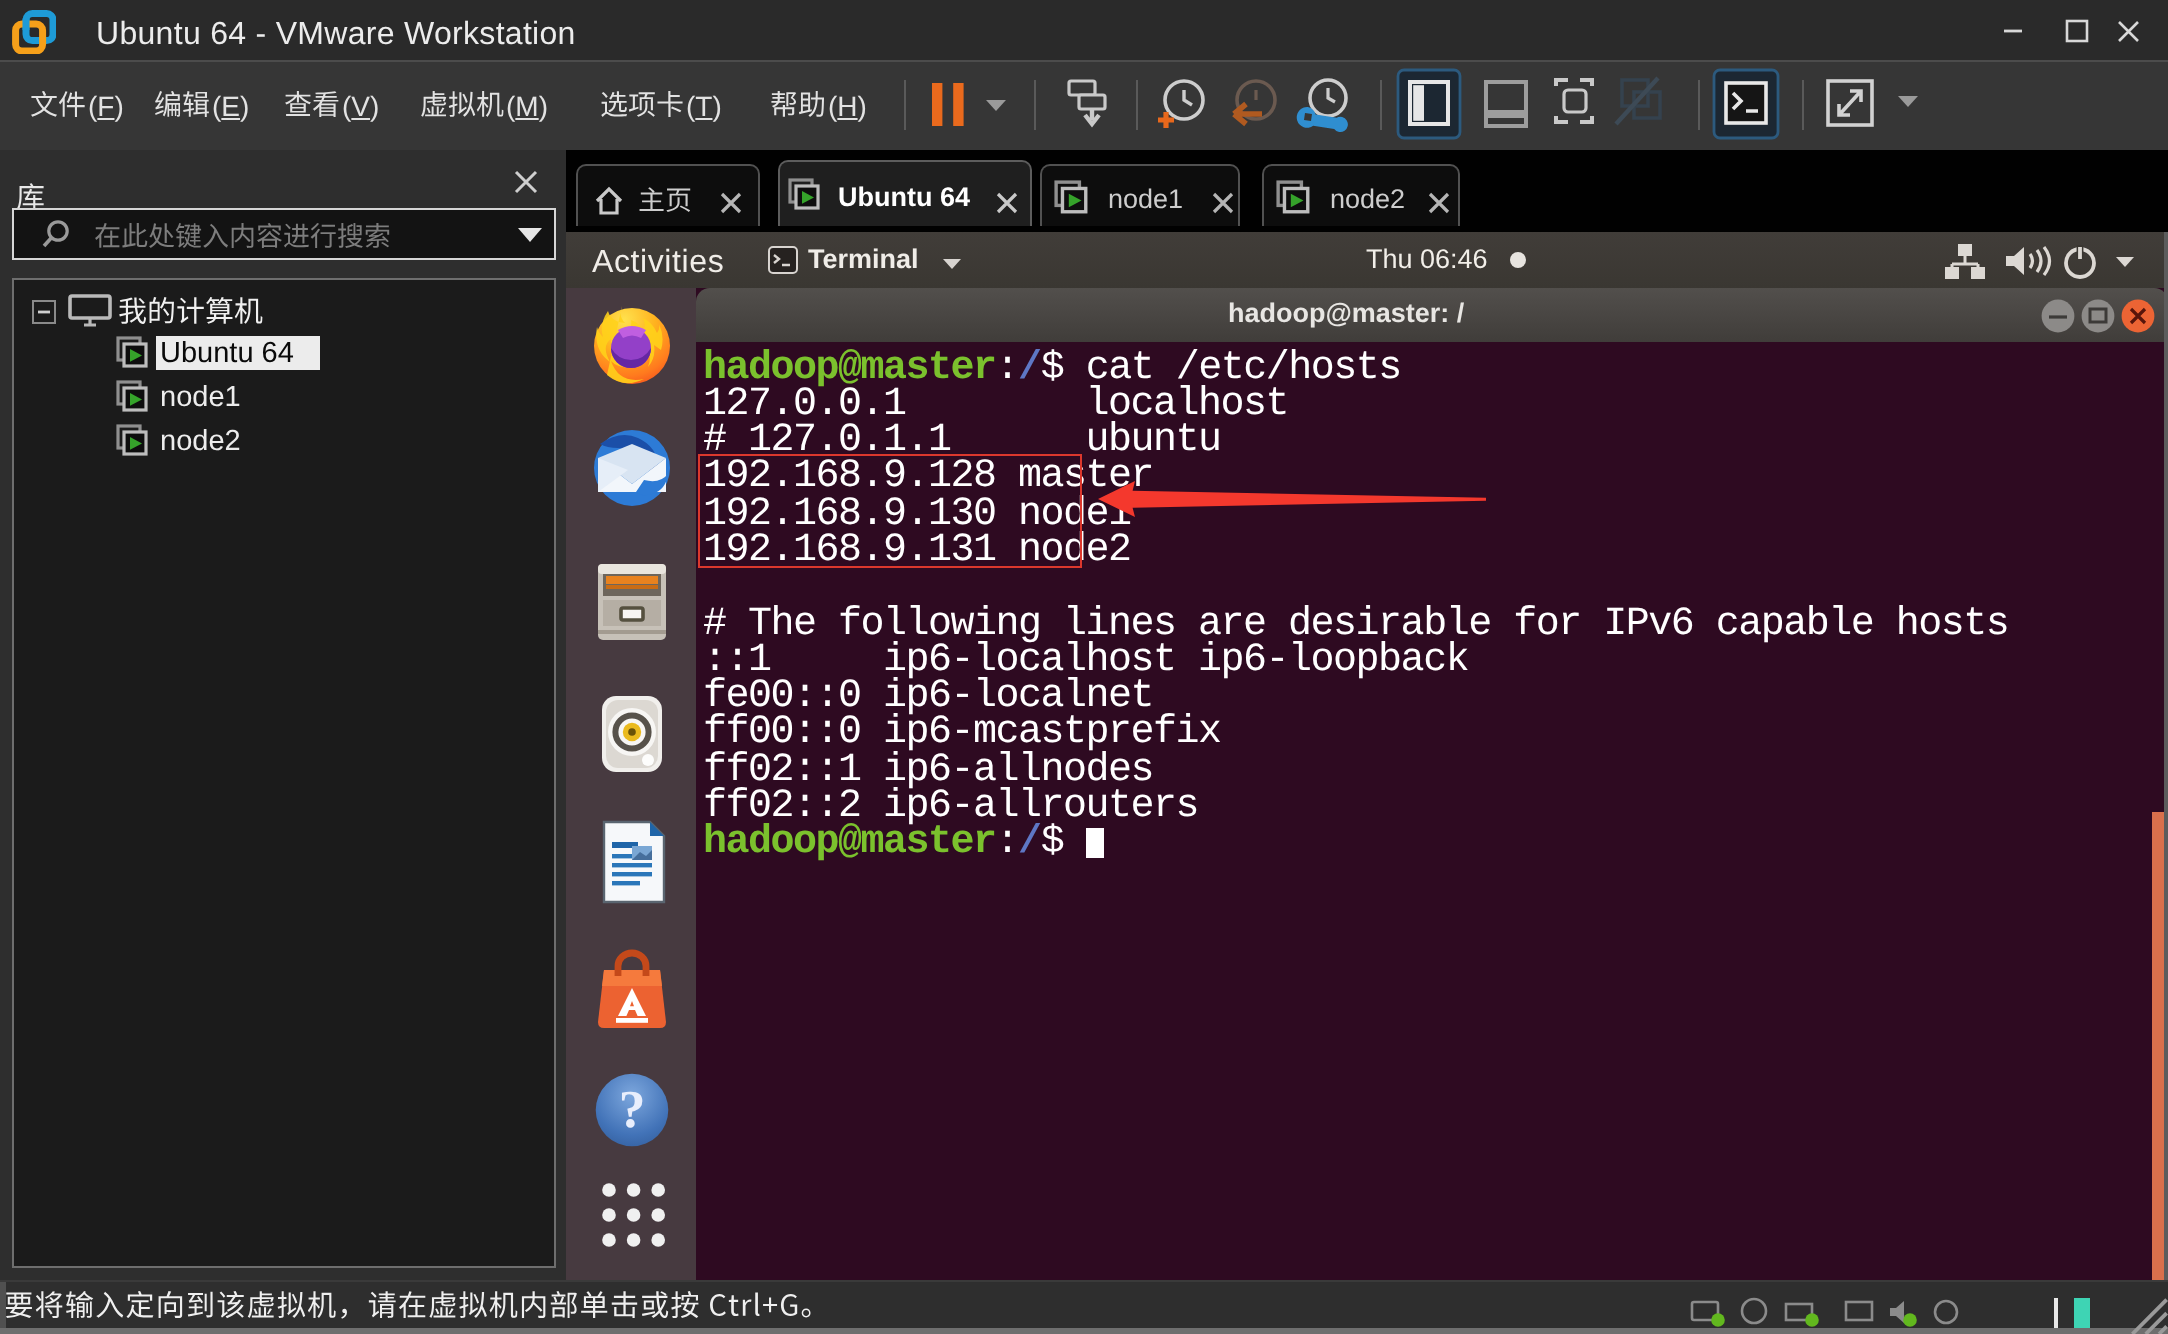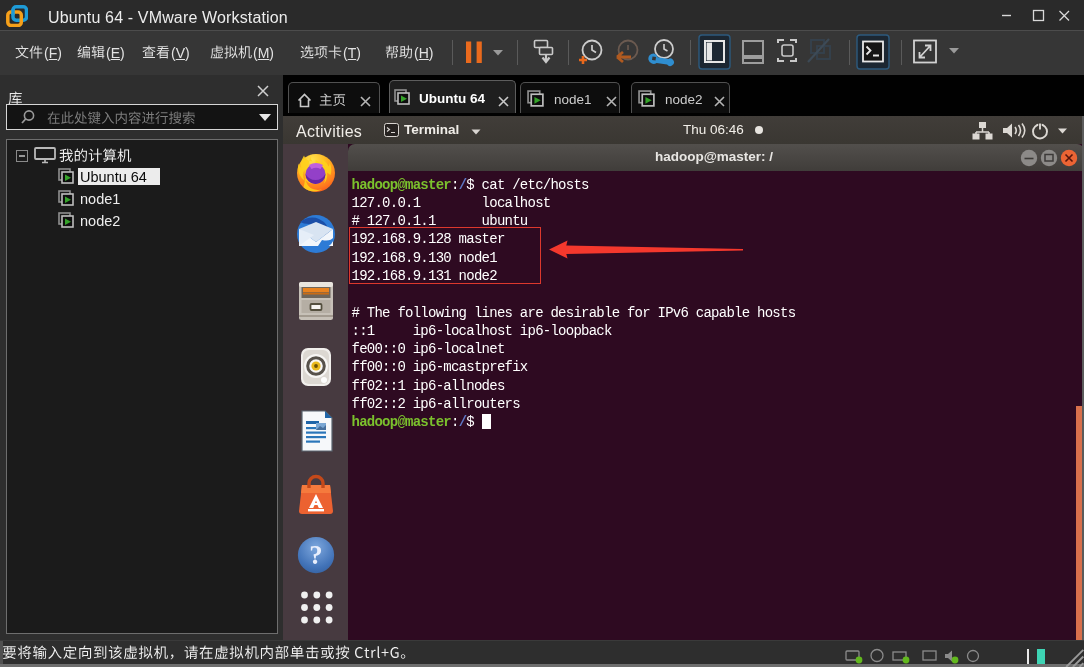--- a/index.html
+++ b/index.html
@@ -211,31 +211,31 @@
       </g>
 <g stroke="#dcd8d3" stroke-width="1.9" fill="none">
         <circle cx="68" cy="10.5" r="7"></circle>
         <path d="M68 1.5 v7" stroke="#3a3732" stroke-width="3.4"></path>
         <path d="M68 2.5 v6"></path>
       </g>
 <path d="M86 7.5 l4.5 5 4.5 -5 z" fill="#dcd8d3"></path>
 </svg>
 <div class="abs" style="left:283px;top:144px;width:65px;height:496px;background:#473a40"></div>
 <div class="abs" style="left:348px;top:144px;width:736px;height:27px;background:linear-gradient(#524f4c,#403d3a);border-radius:7px 7px 0 0"></div>
-<div class="abs" style="left:614px;top:149px;font-size:13.5px;font-weight:bold;color:#e8e6e3;width:200px;text-align:center">hadoop@master: /</div>
+<div class="abs" style="left:614px;top:149px;font-size:13.5px;font-weight:bold;color:#e8e6e3;width:200px;">hadoop@master: /</div>
 <svg class="abs" style="left:1019px;top:148px" width="62" height="20" viewBox="0 0 62 20">
 <circle cx="10" cy="10" r="8.2" fill="#8c8a88"></circle>
       <path d="M5.5 10.5 h9" stroke="#3c3a38" stroke-width="1.6"></path>
 <circle cx="30" cy="10" r="8.2" fill="#8c8a88"></circle>
       <rect x="26" y="6.5" width="8" height="6.5" fill="none" stroke="#3c3a38" stroke-width="1.5"></rect>
 <circle cx="50" cy="10" r="8.2" fill="#ec6434"></circle>
       <path d="M46.5 6.5 l7 7 M53.5 6.5 l-7 7" stroke="#57150b" stroke-width="1.6"></path>
 </svg>
 <div class="abs" style="left:348px;top:171px;width:736px;height:469px;background:#2e0a21"></div>
-<div class="abs" style="left:351.5px;top:175.5px;font-family:'Liberation Mono',monospace;font-size:14px;letter-spacing:-0.75px;line-height:18.3px;color:#fff;white-space:pre"><span style="color:#7bc12d;font-weight:bold">hadoop@master</span><span style="color:#fff">:</span><span style="color:#5e77c5;font-weight:bold">/</span><span style="color:#fff">$ </span>cat /etc/hosts
+<div class="abs" style="left:351.5px;top:175.5px;font-family:'Liberation Mono',monospace;font-size:20px;letter-spacing:-0.75px;line-height:18.3px;color:#fff;white-space:pre"><span style="color:#7bc12d;font-weight:bold">hadoop@master</span><span style="color:#fff">:</span><span style="color:#5e77c5;font-weight:bold">/</span><span style="color:#fff">$ </span>cat /etc/hosts
 127.0.0.1        localhost
 # 127.0.1.1      ubuntu
 192.168.9.128 master
 192.168.9.130 node1
 192.168.9.131 node2
 
 # The following lines are desirable for IPv6 capable hosts
 ::1     ip6-localhost ip6-loopback
 fe00::0 ip6-localnet
 ff00::0 ip6-mcastprefix

